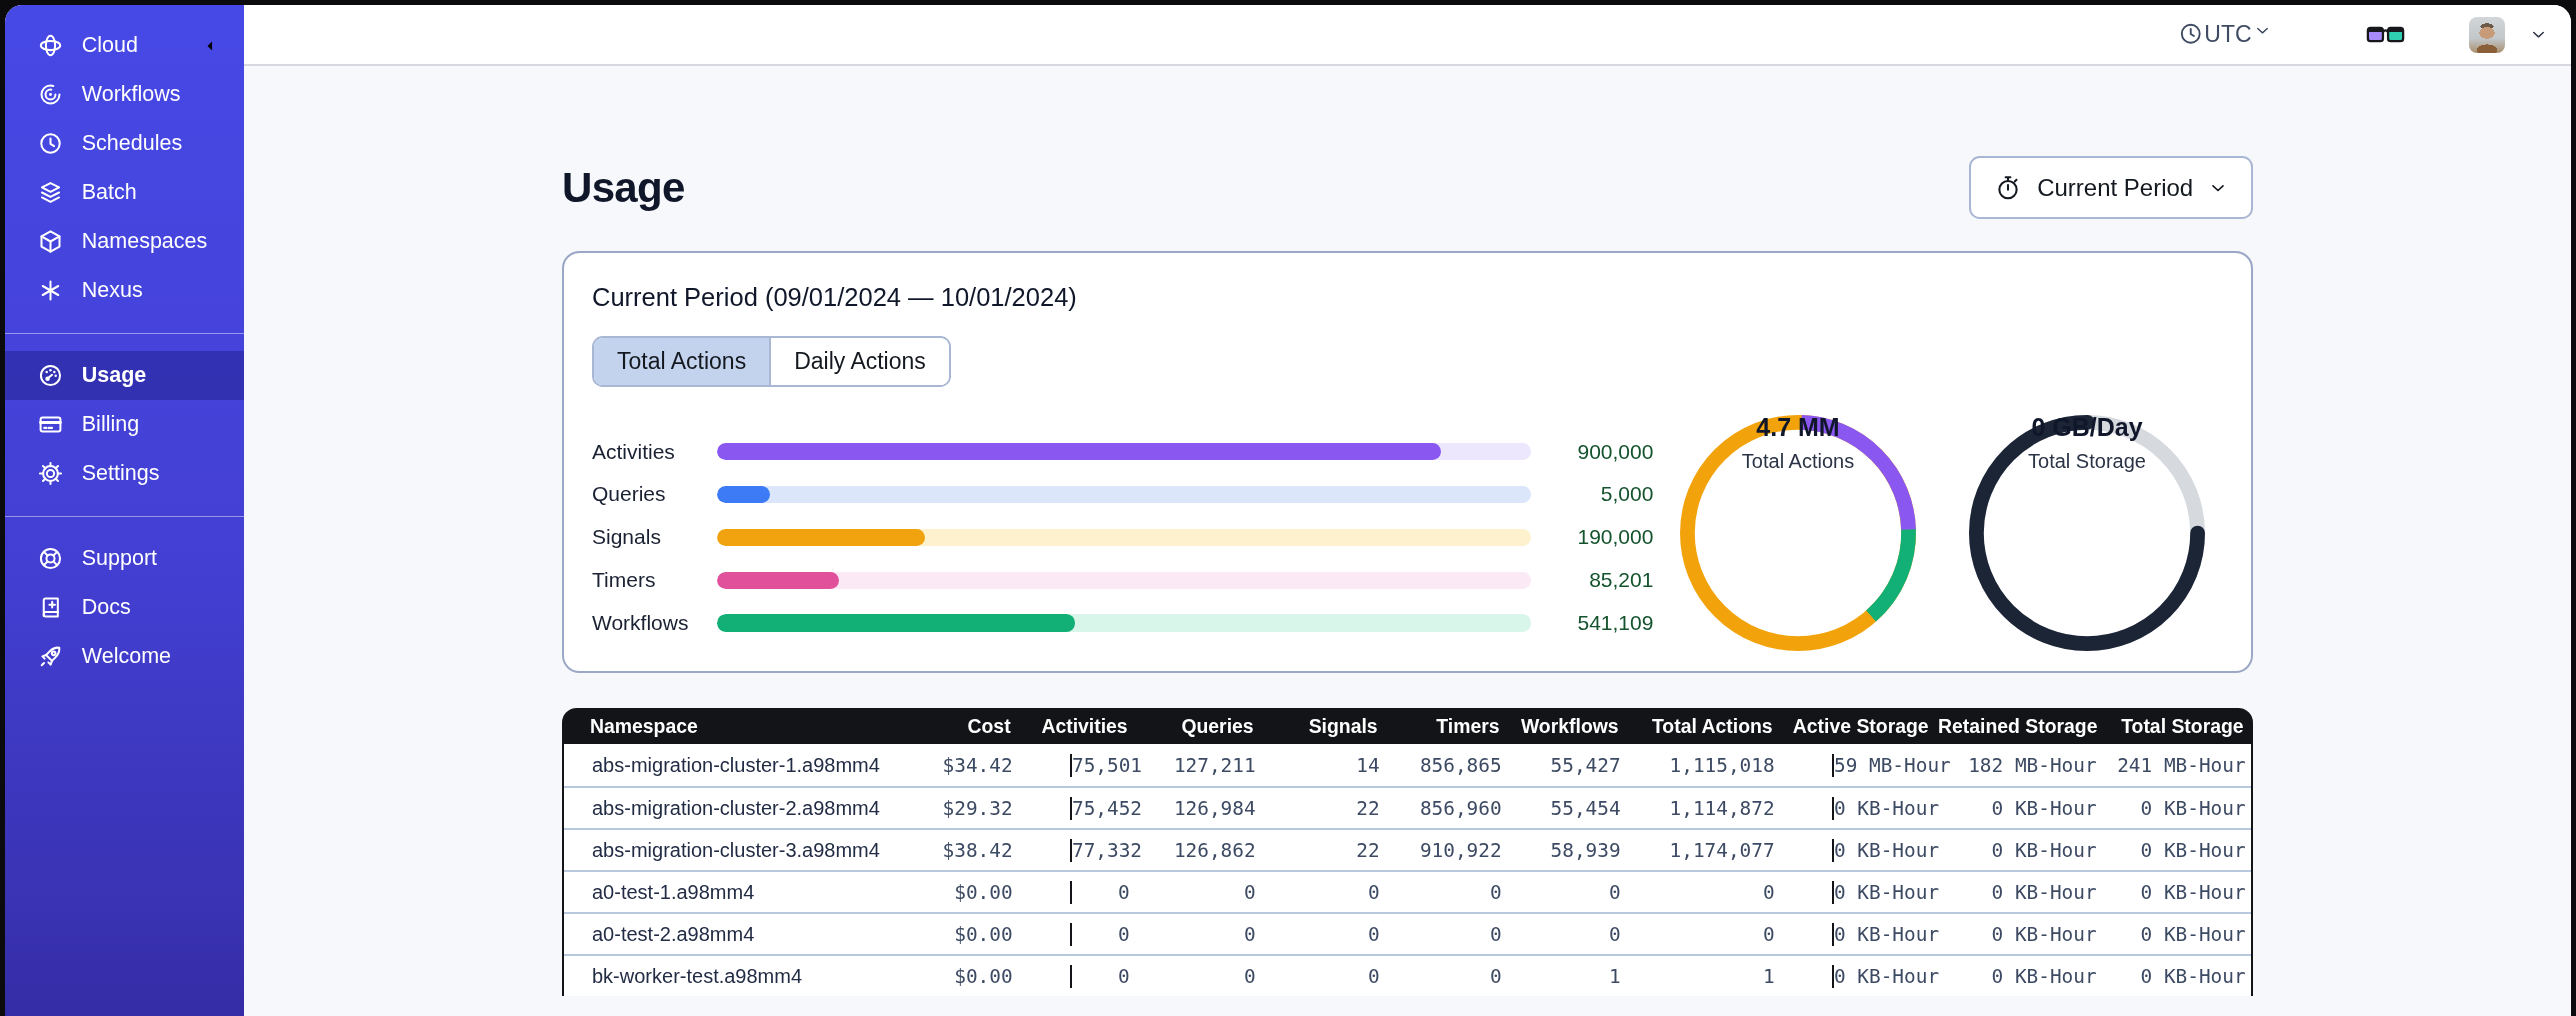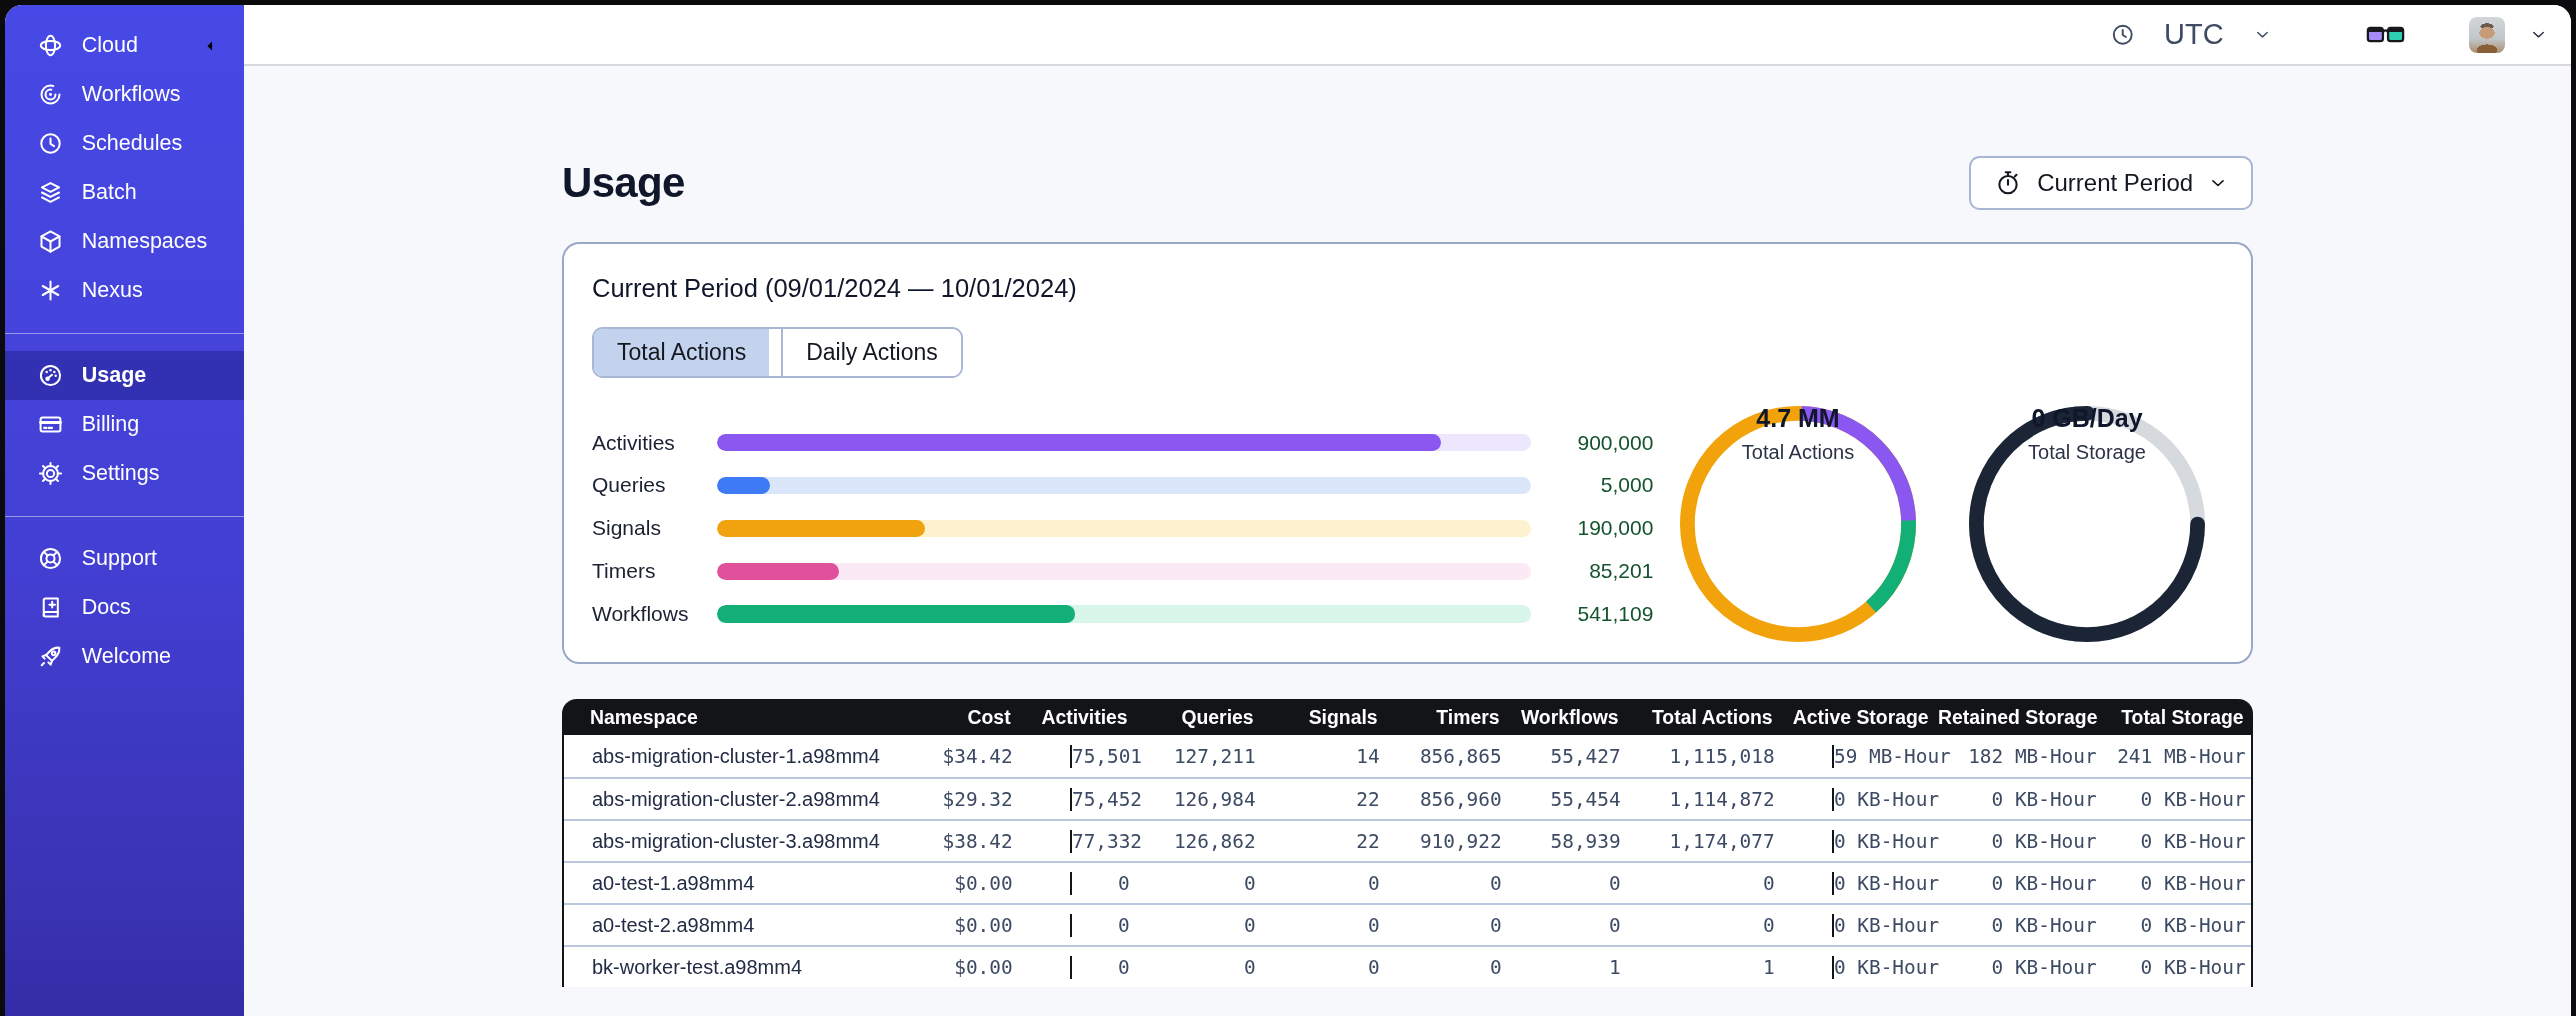--- a/index.html
+++ b/index.html
@@ -17,48 +17,48 @@
   .side-item .icn { width:27px; height:27px; margin-right:17.4px; flex:0 0 27px; }
   .side-item.active { background:rgba(10,10,90,0.30); font-weight:700; }
   .side-item .collapse { margin-left:auto; width:20px; height:20px; }
   .side-divider { border:none; border-top:1.3px solid rgba(255,255,255,0.45); margin:17.4px 0; }
   svg.icn, svg.glyph { stroke:#fff; fill:none; stroke-width:1.8; stroke-linecap:round; stroke-linejoin:round; }
 
   
   #main { flex:1; display:flex; flex-direction:column; min-width:0; }
   #topbar { height:61px; background:#fff; border-bottom:2px solid #d7d8e0;
             display:flex; align-items:center; justify-content:flex-end; padding-right:23px; }
-  .tz-group { display:flex; align-items:center; gap:29px; color:#3f4b63; font-size:29px; font-weight:500; cursor:pointer; }
+  .tz-group { display:flex; align-items:flex-start; gap:1px; color:#3f4b63; font-size:23px; font-weight:500; cursor:pointer; }
   .tz-group svg { stroke:#3f4b63; }
   .glasses-btn { margin-left:94px; cursor:pointer; display:flex; align-items:center; }
   .avatar-group { margin-left:64px; display:flex; align-items:center; gap:24px; cursor:pointer; }
   .avatar { width:36px; height:36px; border-radius:8px;
             background:
               radial-gradient(ellipse 34% 26% at 50% 44%, #c89b78 62%, rgba(0,0,0,0) 63%),
               radial-gradient(ellipse 30% 14% at 50% 26%, #6b5a4a 60%, rgba(0,0,0,0) 61%),
               radial-gradient(ellipse 46% 26% at 50% 92%, #8a5f37 60%, rgba(0,0,0,0) 61%),
               linear-gradient(180deg,#d2d6d8 0%,#c2c7ca 60%,#a98f6d 100%); }
 
   #content { flex:1; overflow:hidden; }
   .container { width:1691px; margin:0 auto; }
 
   .title-row { margin-top:90px; display:flex; align-items:center; justify-content:space-between; }
   h1.page-title { font-size:42px; font-weight:700; color:#10172a; letter-spacing:-0.7px; }
-  .period-btn { height:54px; padding:0 23px; background:#fff; border:2px solid #a9b7d4; border-radius:10.7px;
+  .period-btn { height:63px; padding:0 23px; background:#fff; border:2px solid #a9b7d4; border-radius:10.7px;
                 display:flex; align-items:center; gap:14.8px; font-size:24px; font-weight:500; color:#14181f; cursor:pointer; }
   .period-btn svg { stroke:#14181f; }
 
   
   .usage-card { margin-top:32px; background:#fff; border:2px solid #9aa8c6; border-radius:17.4px;
                 height:422px; padding:29.5px 28px 0; position:relative; }
   .card-title { font-size:25.5px; font-weight:500; color:#10172a; }
   .tabs { margin-top:24px; display:inline-flex; border:2px solid #a9b7d4; border-radius:10.7px; overflow:hidden; height:51px; }
   .tab { padding:0 23px; display:flex; align-items:center; font-size:23px; font-weight:500; color:#14181f; background:#fff; cursor:pointer; }
   .tab.active { background:#c3d3ee; }
-  .tab + .tab { border-left:2px solid #a9b7d4;margin-left:12px; }
+  .tab + .tab { border-left:2px solid #a9b7d4; }
 
   .bars { margin-top:56px; }
   .bar-row { display:flex; align-items:center; height:17.4px; margin-bottom:25.5px; }
   .bar-label { width:125px; font-size:21px; color:#1a2132; }
   .bar-track { width:814px; height:17.4px; border-radius:8.7px; position:relative; overflow:hidden; }
   .bar-fill { position:absolute; left:0; top:0; height:100%; border-radius:8.7px; }
   .bar-value { width:105px; margin-left:17.4px; text-align:right; font-size:21px; color:#14532d; }
 
   .donut-box { position:absolute; width:240px; height:240px; top:160px; }
   #donut-actions { left:1114px; }

